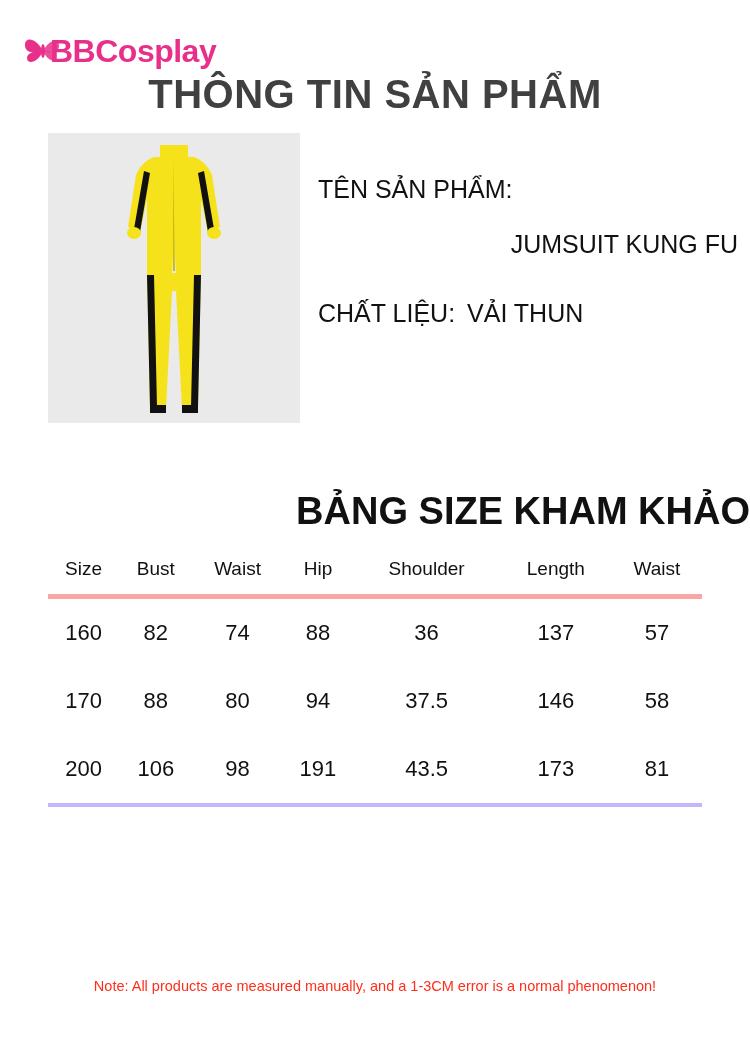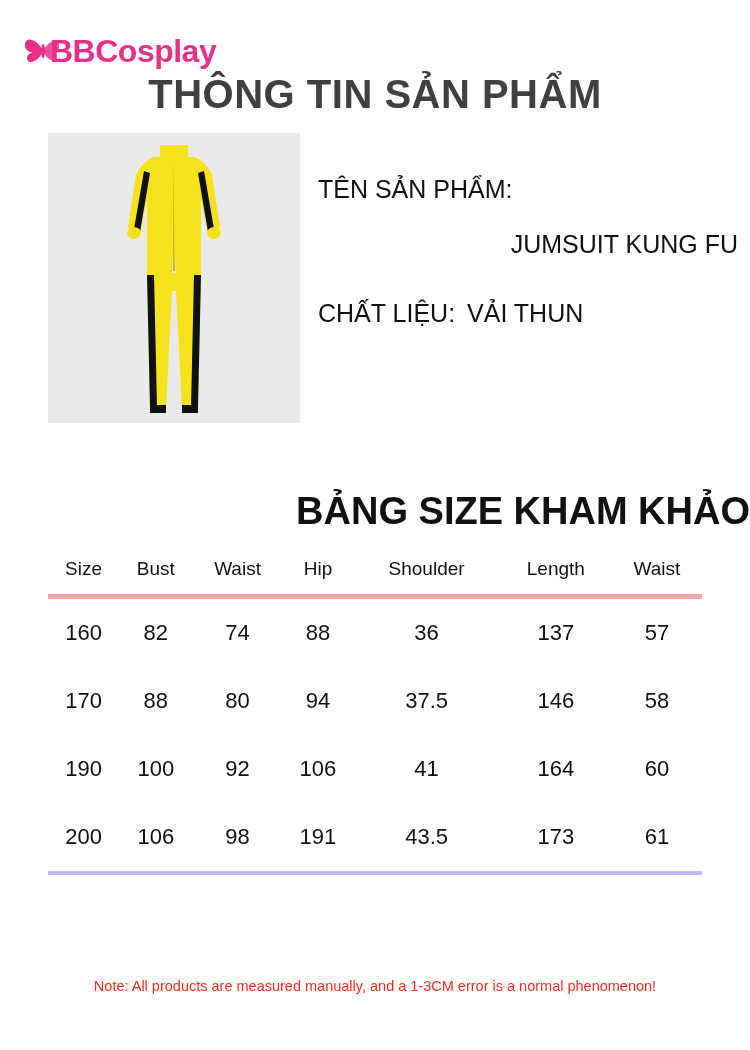--- a/index.html
+++ b/index.html
@@ -220,34 +220,25 @@
     </tr>
     <tr>
       <td>170</td>
       <td>88</td>
       <td>80</td>
       <td>94</td>
       <td>37.5</td>
       <td>146</td>
       <td>58</td>
     </tr>
-    <tr>
-      <td>190</td>
-      <td>100</td>
-      <td>92</td>
-      <td>106</td>
-      <td>41</td>
-      <td>164</td>
-      <td>60</td>
-    </tr>
     <tr class="last-row">
       <td>200</td>
       <td>106</td>
       <td>98</td>
       <td>191</td>
       <td>43.5</td>
       <td>173</td>
-      <td>61</td>
+      <td>81</td>
     </tr>
   </tbody>
 </table>
 
 <div class="note">Note: All products are measured manually, and a 1-3CM error is a normal phenomenon!</div>
 
 </body></html>

